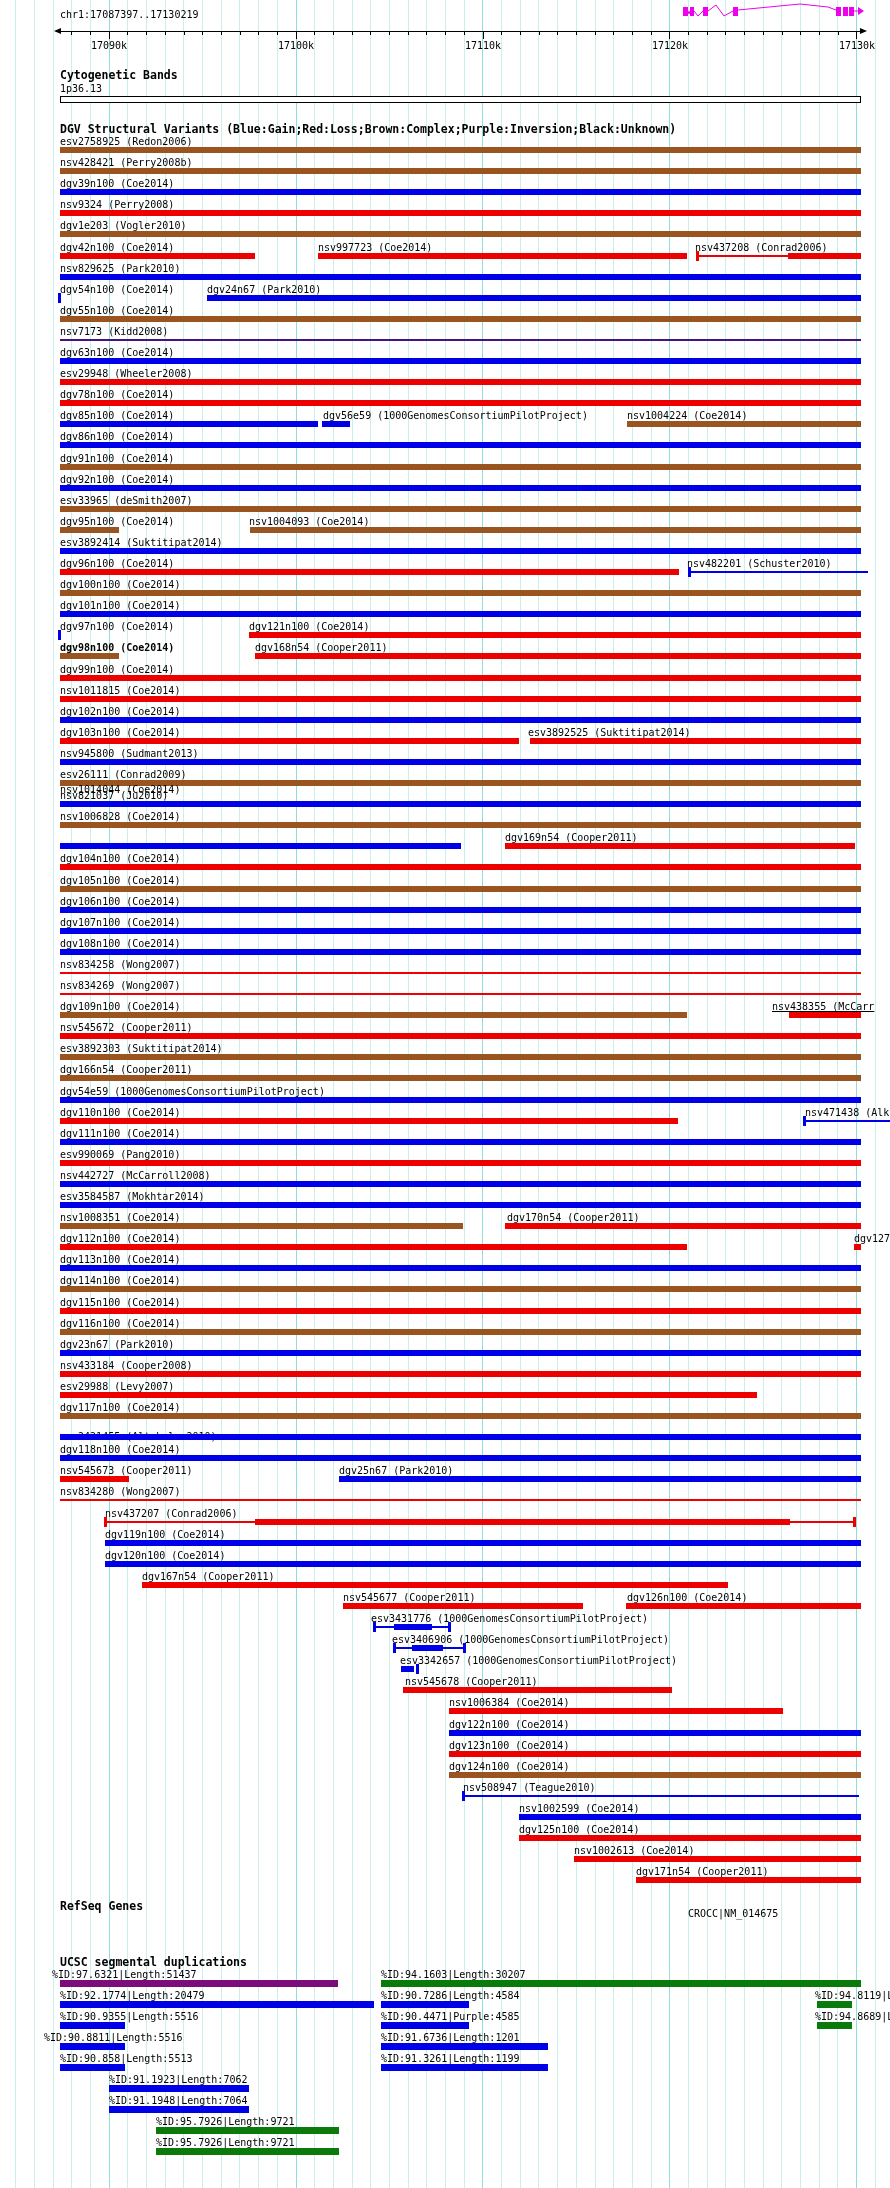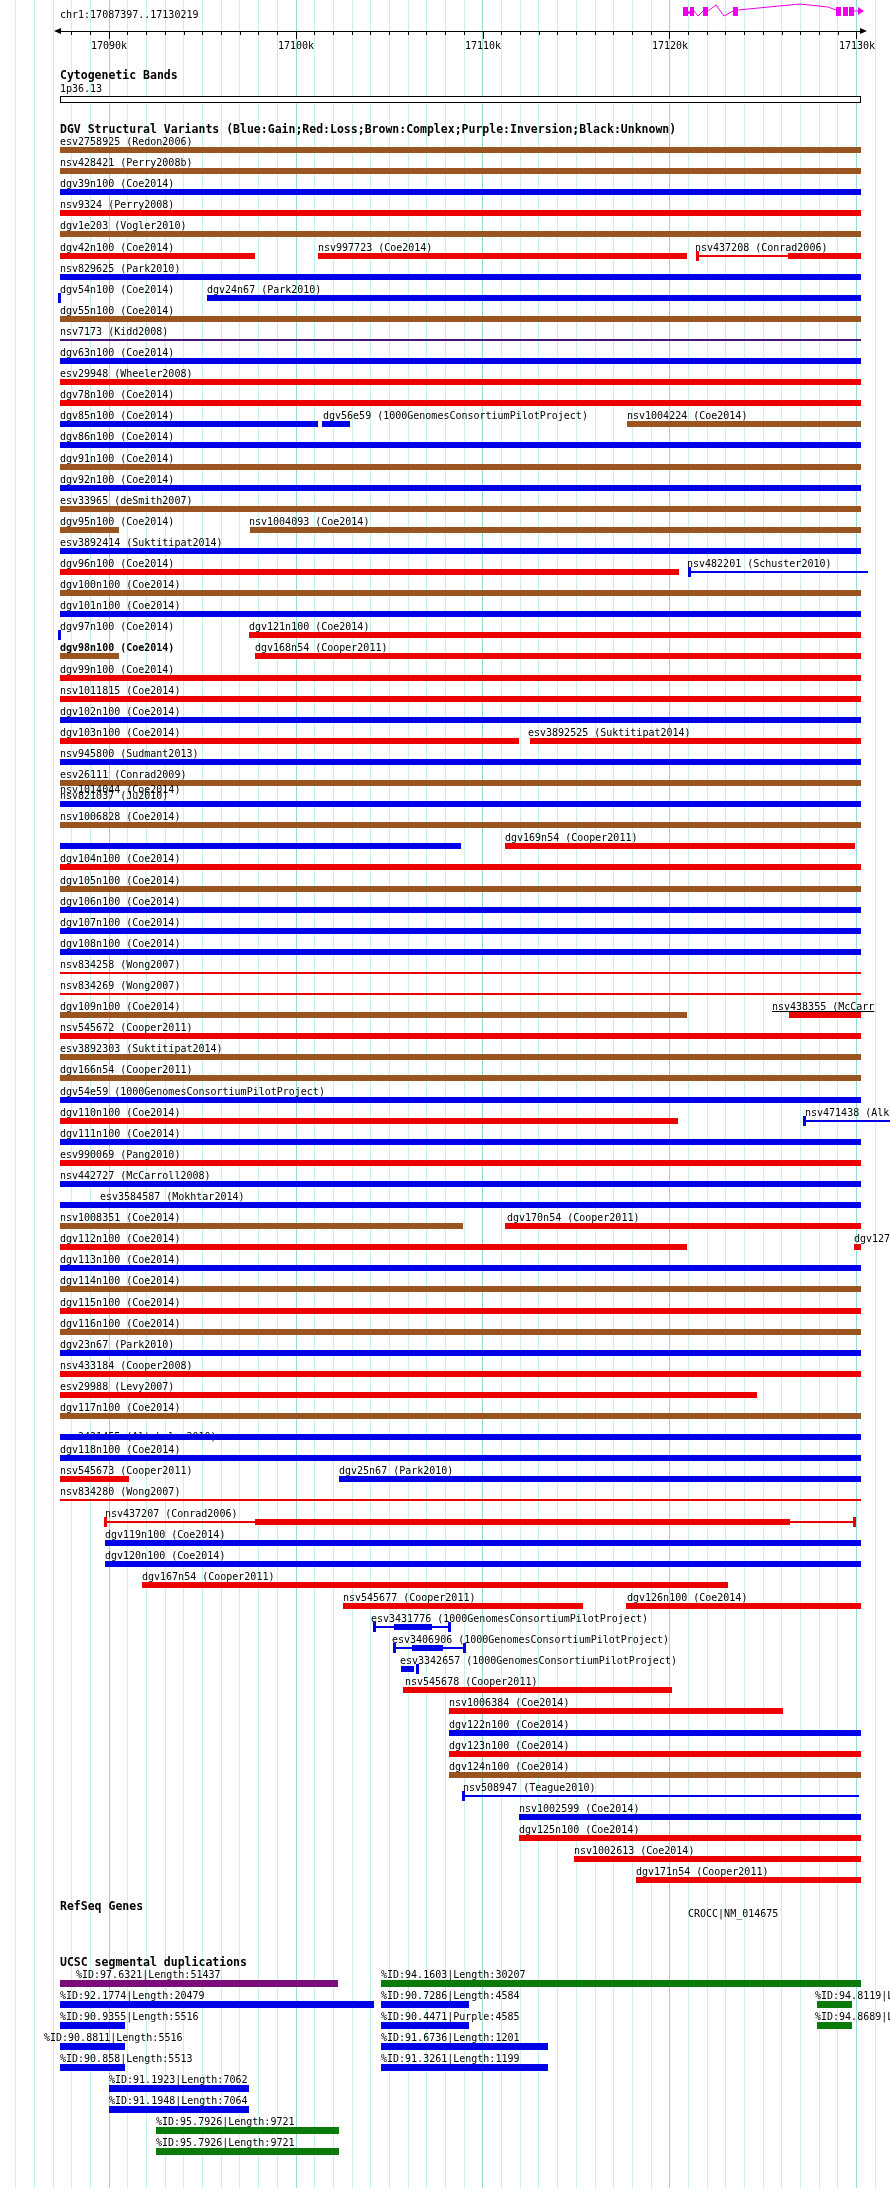--- a/index.html
+++ b/index.html
@@ -361,21 +361,21 @@
       </div>
       <div>
         <div class="lbl" style="left: 60px; top: 1149px;">esv990069 (Pang2010)</div>
         <div class="seg" style="left: 60px; top: 1160px; width: 801px; height: 6px; background: rgb(236, 0, 0);"></div>
       </div>
       <div>
         <div class="lbl" style="left: 60px; top: 1170px;">nsv442727 (McCarroll2008)</div>
         <div class="seg" style="left: 60px; top: 1181px; width: 801px; height: 6px; background: rgb(0, 0, 232);"></div>
       </div>
       <div>
-        <div class="lbl" style="left: 60px; top: 1191px; margin-left: 40px;">esv3584587 (Mokhtar2014)</div>
+        <div class="lbl" style="left: 60px; top: 1191px;">esv3584587 (Mokhtar2014)</div>
         <div class="seg" style="left: 60px; top: 1202px; width: 801px; height: 6px; background: rgb(0, 0, 232);"></div>
       </div>
       <div>
         <div class="lbl" style="left: 60px; top: 1212px;">nsv1008351 (Coe2014)</div>
         <div class="seg" style="left: 60px; top: 1223px; width: 403px; height: 6px; background: rgb(154, 84, 32);"></div>
         <div class="lbl" style="left: 507px; top: 1212px;">dgv170n54 (Cooper2011)</div>
         <div class="seg" style="left: 505px; top: 1223px; width: 356px; height: 6px; background: rgb(236, 0, 0);"></div>
       </div>
       <div>
         <div class="lbl" style="left: 60px; top: 1233px;">dgv112n100 (Coe2014)</div>
@@ -533,21 +533,21 @@
       <rect x="836" y="1919" width="5" height="9" fill="#EE00EE"></rect>
       <rect x="843" y="1919" width="5" height="9" fill="#EE00EE"></rect>
       <rect x="849" y="1919" width="5" height="9" fill="#EE00EE"></rect>
       <path d="M688 1923 L689 1926 L690 1923 M694 1923 L698 1928 L703 1923 M708 1923 L716 1917 L724 1928 L733 1923 M738 1922 L800 1916 L828 1919 L836 1922 M854 1923 L859 1923" stroke="#EE00EE" fill="none"></path>
       <polygon points="858,1919 864,1923 858,1927" fill="#EE00EE"></polygon>
     </svg>
 
   <div class="hdr" style="left:60px;top:1956px;">UCSC segmental duplications</div>
   <div id="segdup-rows">
       <div>
-        <div class="lbl" style="left: 76px; top: 1969px;">%ID:97.6321|Length:51437</div>
+        <div class="lbl" style="left: 52px; top: 1969px;">%ID:97.6321|Length:51437</div>
         <div class="seg" style="left: 60px; top: 1980px; width: 278px; height: 7px; background: rgb(122, 13, 122);"></div>
         <div class="lbl" style="left: 381px; top: 1969px;">%ID:94.1603|Length:30207</div>
         <div class="seg" style="left: 381px; top: 1980px; width: 480px; height: 7px; background: rgb(10, 122, 10);"></div>
       </div>
       <div>
         <div class="lbl" style="left: 60px; top: 1990px;">%ID:92.1774|Length:20479</div>
         <div class="seg" style="left: 60px; top: 2001px; width: 314px; height: 7px; background: rgb(0, 0, 232);"></div>
         <div class="lbl" style="left: 381px; top: 1990px;">%ID:90.7286|Length:4584</div>
         <div class="seg" style="left: 381px; top: 2001px; width: 88px; height: 7px; background: rgb(0, 0, 232);"></div>
         <div class="lbl" style="left: 815px; top: 1990px;">%ID:94.8119|L</div>

